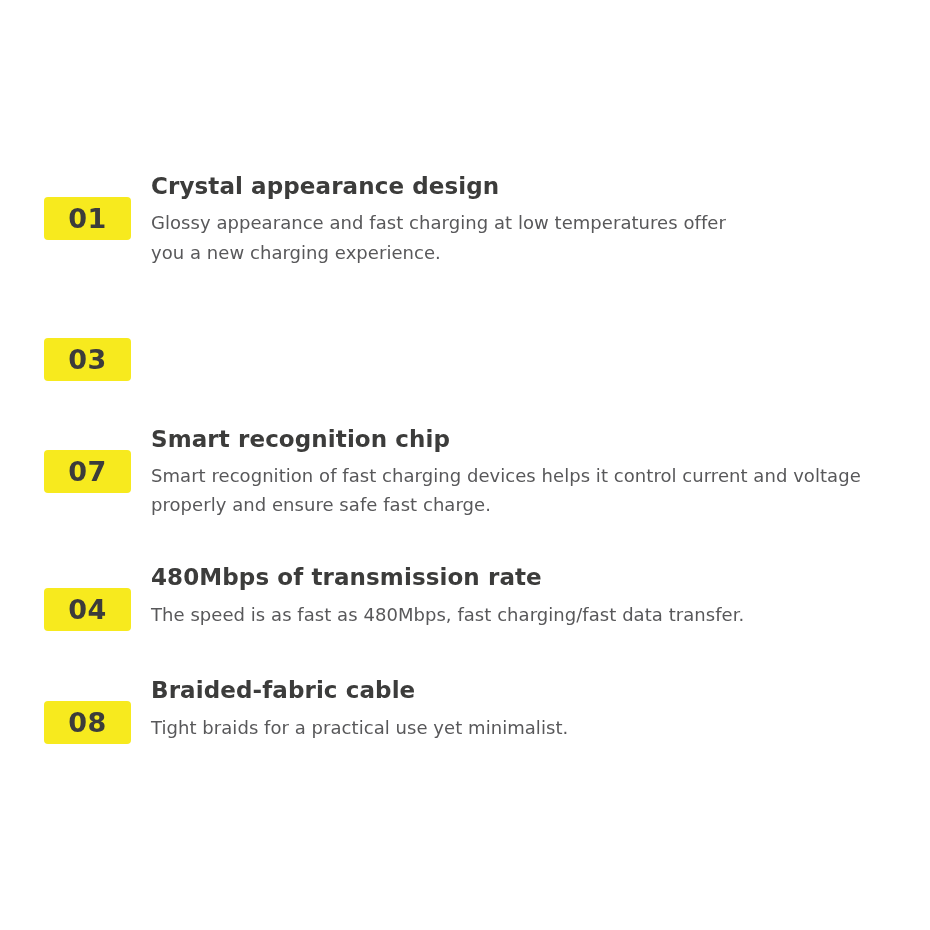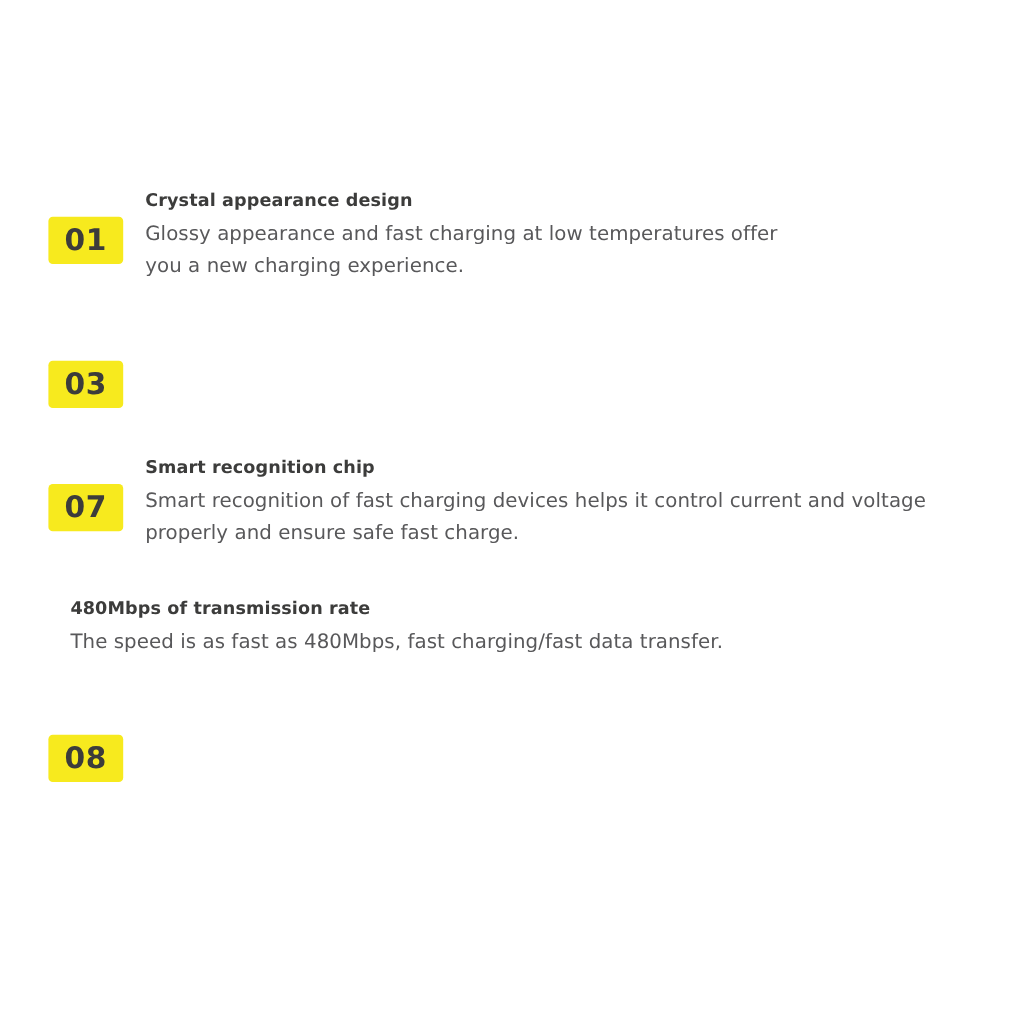--- a/index.html
+++ b/index.html
@@ -22,39 +22,39 @@
   .feature-row {
     display: flex;
     align-items: flex-start;
     margin-bottom: 43px;
   }
   .feature-row:last-child {
     margin-bottom: 0;
   }
   .badge {
     flex: 0 0 auto;
-    width: 68px;
+    width: 87px;
     height: 43px;
     background: #f7ea1e;
     border-radius: 4px;
     display: flex;
     align-items: center;
     justify-content: center;
     font-size: 27px;
     font-weight: bold;
     color: #3c3c3b;
     letter-spacing: 0.5px;
     margin-top: 27px;
   }
   .feature-text {
     flex: 1 1 auto;
     padding-left: 20px;
   }
   .feature-title {
-    font-size: 16px;
+    font-size: 23px;
     font-weight: bold;
     color: #3c3c3b;
     line-height: 1.45;
     margin: 0 0 5px 0;
     letter-spacing: 0.1px;
   }
   .feature-desc {
     font-size: 18px;
     color: #58585a;
     line-height: 1.62;
@@ -89,23 +89,28 @@
   <div class="feature-row row-2">
     <div class="badge">07</div>
     <div class="feature-text">
       <p class="feature-title">Smart recognition chip</p>
       <p class="feature-desc">Smart recognition of fast charging devices helps it control current and voltage
 properly and ensure safe fast charge.</p>
     </div>
   </div>
 
   <div class="feature-row row-3">
+    <div class="badge">04</div>
     <div class="feature-text">
       <p class="feature-title">480Mbps of transmission rate</p>
       <p class="feature-desc">The speed is as fast as 480Mbps, fast charging/fast data transfer.</p>
     </div>
   </div>
 
   <div class="feature-row row-4">
     <div class="badge">08</div>
+    <div class="feature-text">
+      <p class="feature-title">Braided-fabric cable</p>
+      <p class="feature-desc">Tight braids for a practical use yet minimalist.</p>
+    </div>
   </div>
 
 </div>
 
 </body></html>

